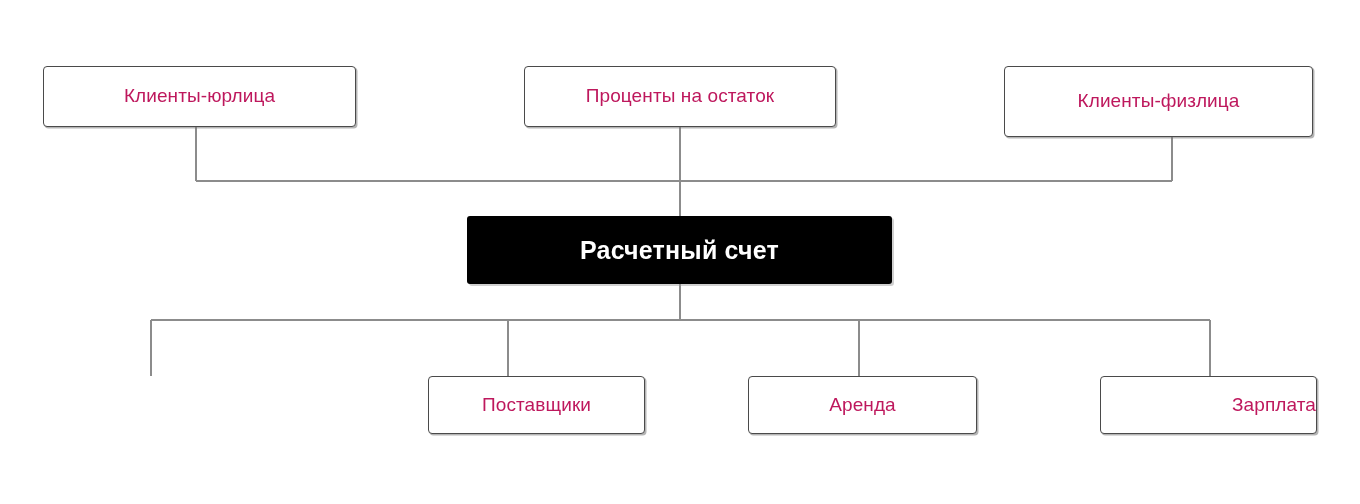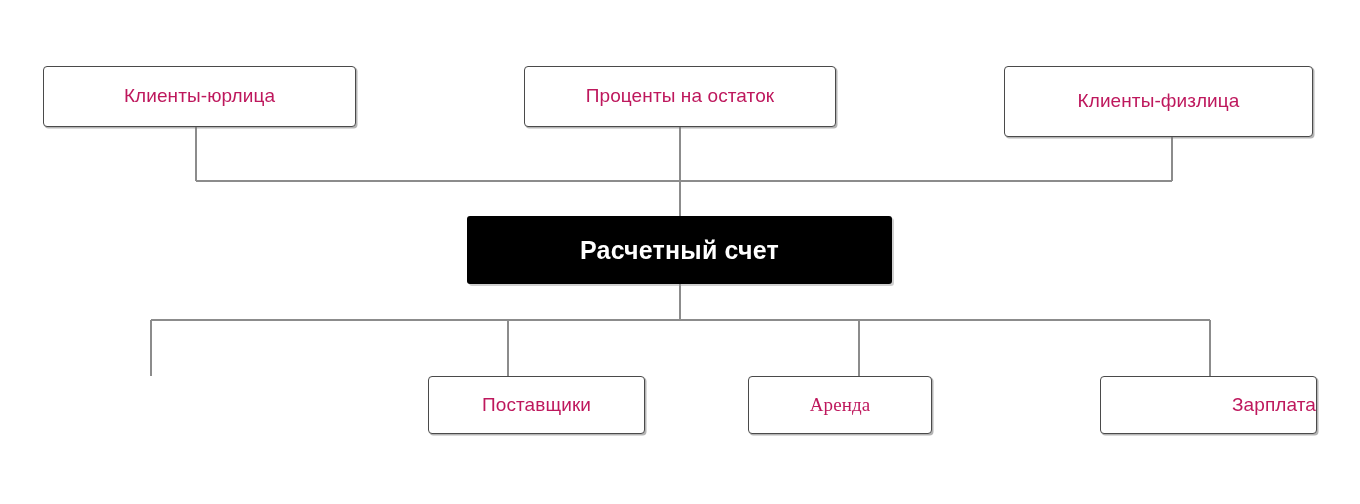--- a/index.html
+++ b/index.html
@@ -89,21 +89,21 @@
 
   <div class="node central" style="left: 467px; top: 216px; width: 425px; height: 68px;">
     <span class="node-label">Расчетный счет</span>
   </div>
 
 
   <div class="node" style="left: 396px; top: 376px; width: 217px; height: 58px; margin-left: 32px;">
     <span class="node-label">Поставщики</span>
   </div>
 
-  <div class="node" style="left: 748px; top: 376px; width: 184px; height: 58px; font-family: Liberation Serif, serif;">
+  <div class="node" style="left: 748px; top: 376px; width: 229px; height: 58px;">
     <span class="node-label">Аренда</span>
   </div>
 
   <div class="node" style="left: 1100px; top: 376px; width: 217px; height: 58px; justify-content: flex-end;">
     <span class="node-label">Зарплата</span>
   </div>
 
 </div>
 
 </body></html>

